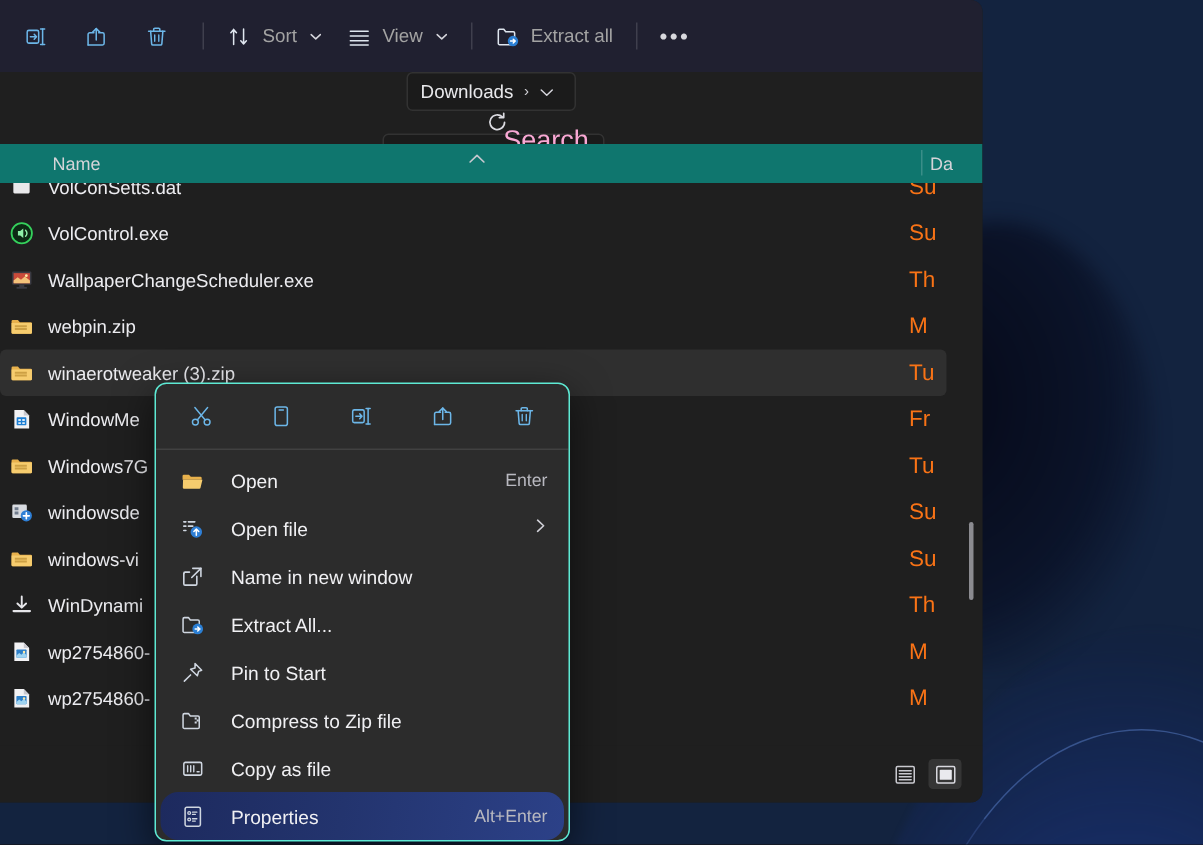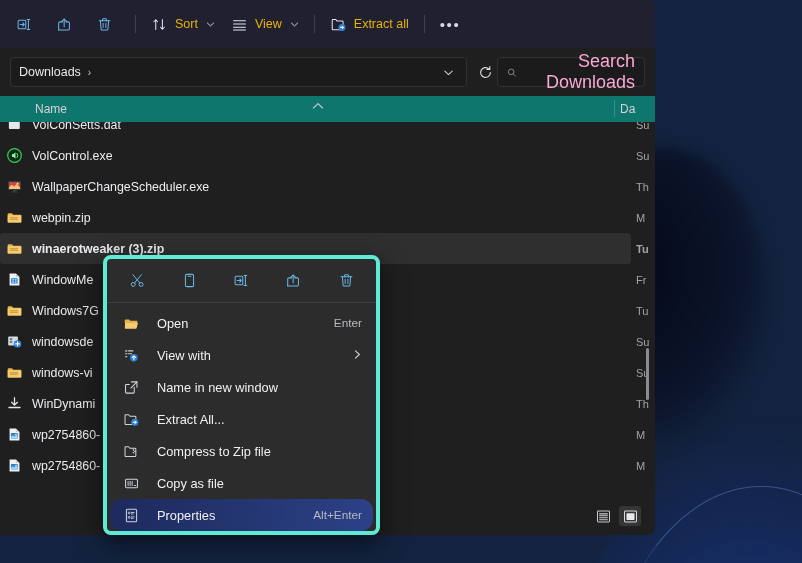--- a/index.html
+++ b/index.html
@@ -70,40 +70,41 @@
     gap: 0px;
   }
   .tb-btn {
     height: 32px;
     min-width: 36px;
     display: flex; align-items: center; justify-content: center;
     gap: 7px;
     padding: 0 8px;
     border-radius: 4px;
     cursor: default;
-    color: #eab308;
+    color: #a3a3a3;
     font-size: 12.5px;
   }
   .tb-sep {
     width: 1px; height: 18px;
     background: rgba(255,255,255,0.14);
     margin: 0 7px;
   }
   .tb-ico { width: 17px; height: 17px; display:block; }
   .chev { width: 9px; height: 9px; display:block; margin-left:1px; }
   #ellipsis-button { letter-spacing: 1.6px; font-size: 15px; color:#d8d8dd; padding-top:0px; }
 
   
   #addressbar-row {
     height: 48px;
     background: #1f1f1f;
     display: flex;
     align-items: center;
     padding: 0 10px 0 12px;
     gap: 0;
+    flex-direction: column;
   }
   #breadcrumb-box {
     flex: 1;
     height: 30px;
     margin-left: -2px;
     background: #1b1b1b;
     border: 1px solid #323232;
     border-radius: 4px;
     display: flex; align-items: center;
     padding: 0 6px 0 8px;
@@ -156,37 +157,37 @@
     overflow: hidden;
   }
   #file-list-inner { position: relative; top: -13px; }
   .file-row {
     height: 31px;
     display: flex; align-items: center;
     padding-left: 6px;
     position: relative;
     cursor: default;
   }
-  .file-row.selected { background: #2f2f2f; border-radius: 4px; margin-right: 24px; font-weight: bold; }
+  .file-row.selected { background: #2f2f2f; border-radius: 4px; margin-right: 24px; }
   .file-icon {
     width: 17px; height: 17px;
     flex: 0 0 17px;
     margin-right: 9px;
     display: block;
   }
   .file-name {
     color: #ececf0;
     font-size: 12.4px;
     white-space: nowrap;
   }
   .file-date {
     position: absolute;
-    left: 636px;
-    color: #a3a3a3;
-    font-size: 11px;
+    left: 606px;
+    color: #f97316;
+    font-size: 15px;
     white-space: nowrap;
   }
   #list-scrollbar {
     position: absolute;
     right: 6px; top: 226px;
     width: 3px; height: 52px;
     background: #8b8b90;
     border-radius: 2px;
   }
 
@@ -205,21 +206,21 @@
     cursor: default;
   }
   .view-toggle.active { background: rgba(255,255,255,0.10); }
 
   
   #context-menu {
     position: absolute;
     left: 103px; top: 255px;
     width: 277px;
     background: #2c2c2c;
-    border: 4px solid #5eead4;
+    border: 1px solid #5eead4;
     border-radius: 8px;
     box-shadow: 0 8px 26px rgba(0,0,0,0.58);
     overflow: hidden;
     padding-bottom: 0px;
   }
   #cm-quick-actions {
     height: 42px;
     display: flex; align-items: center;
     padding: 0 10px;
     gap: 0px;
@@ -602,21 +603,21 @@
       </div>
       <div class="cm-item">
         <span>
           <svg class="cm-ico" viewBox="0 0 20 20" fill="none">
             <path d="M3 4.6h1.6M3 8h1.6M3 11.4h1.6" stroke="#cfd6e0" stroke-width="1.3" stroke-linecap="round"></path>
             <path d="M6.6 4.6h5M6.6 8h3.4" stroke="#cfd6e0" stroke-width="1.3" stroke-linecap="round"></path>
             <circle cx="12.8" cy="12.6" r="4.5" fill="#2e7fd6"></circle>
             <path d="M12.8 15v-4.6M10.9 12.2l1.9-1.9 1.9 1.9" stroke="#ffffff" stroke-width="1.2" stroke-linecap="round" stroke-linejoin="round"></path>
           </svg>
         </span>
-        <span class="cm-label">View with</span>
+        <span class="cm-label">Open file</span>
         <span class="cm-submenu-arrow"><svg width="9" height="11" viewBox="0 0 9 11" fill="none">
             <path d="M2.4 1.8 6.4 5.5l-4 3.7" stroke="#cfcfd6" stroke-width="1.1" stroke-linecap="round" stroke-linejoin="round"></path>
           </svg></span>
       </div>
       <div class="cm-item">
         <span>
           <svg class="cm-ico" viewBox="0 0 20 20" fill="none">
             <path d="M3 7.4v8.2a1 1 0 0 0 1 1h8.2a1 1 0 0 0 1-1V9.6" stroke="#cfd6e0" stroke-width="1.25" stroke-linecap="round"></path>
             <path d="M3 7.4a1 1 0 0 1 1-1h3.4" stroke="#cfd6e0" stroke-width="1.25" stroke-linecap="round"></path>
             <path d="M10 3.4h6.4v6.4" stroke="#cfd6e0" stroke-width="1.25" stroke-linecap="round" stroke-linejoin="round"></path>
@@ -631,20 +632,29 @@
             <path d="M2.4 15V5.4a1 1 0 0 1 1-1h3.2l1.5 1.8h6a1 1 0 0 1 1 1V15a1 1 0 0 1-1 1H3.4a1 1 0 0 1-1-1z" stroke="#cfd6e0" stroke-width="1.2" stroke-linejoin="round"></path>
             <circle cx="13.9" cy="13.3" r="4.2" fill="#2b7fd4"></circle>
             <path d="M11.9 13.3h3.8M13.9 11.7l1.7 1.6-1.7 1.6" stroke="#ffffff" stroke-width="1.15" stroke-linecap="round" stroke-linejoin="round"></path>
           </svg>
         </span>
         <span class="cm-label">Extract All...</span>
       </div>
       <div class="cm-item">
         <span>
           <svg class="cm-ico" viewBox="0 0 20 20" fill="none">
+            <path d="M11.8 2.8 17 8l-2.4.9-1 3.5L8.3 7.2l3.5-1z" stroke="#cfd6e0" stroke-width="1.2" stroke-linejoin="round"></path>
+            <path d="M8.3 11.7 3.4 16.6" stroke="#cfd6e0" stroke-width="1.2" stroke-linecap="round"></path>
+          </svg>
+        </span>
+        <span class="cm-label">Pin to Start</span>
+      </div>
+      <div class="cm-item">
+        <span>
+          <svg class="cm-ico" viewBox="0 0 20 20" fill="none">
             <path d="M2.4 15V5.4a1 1 0 0 1 1-1h3.2l1.5 1.8h6a1 1 0 0 1 1 1V15a1 1 0 0 1-1 1H3.4a1 1 0 0 1-1-1z" stroke="#cfd6e0" stroke-width="1.2" stroke-linejoin="round"></path>
             <path d="M11.5 7.4h1.6v1.6h-1.6zM13.1 9h1.6v1.6h-1.6zM11.5 10.6h1.6v1.6h-1.6z" fill="#cfd6e0"></path>
           </svg>
         </span>
         <span class="cm-label">Compress to Zip file</span>
       </div>
       <div class="cm-item">
         <span>
           <svg class="cm-ico" viewBox="0 0 20 20" fill="none">
             <rect x="3" y="5" width="14" height="10" rx="1.2" stroke="#cfd6e0" stroke-width="1.2"></rect>

